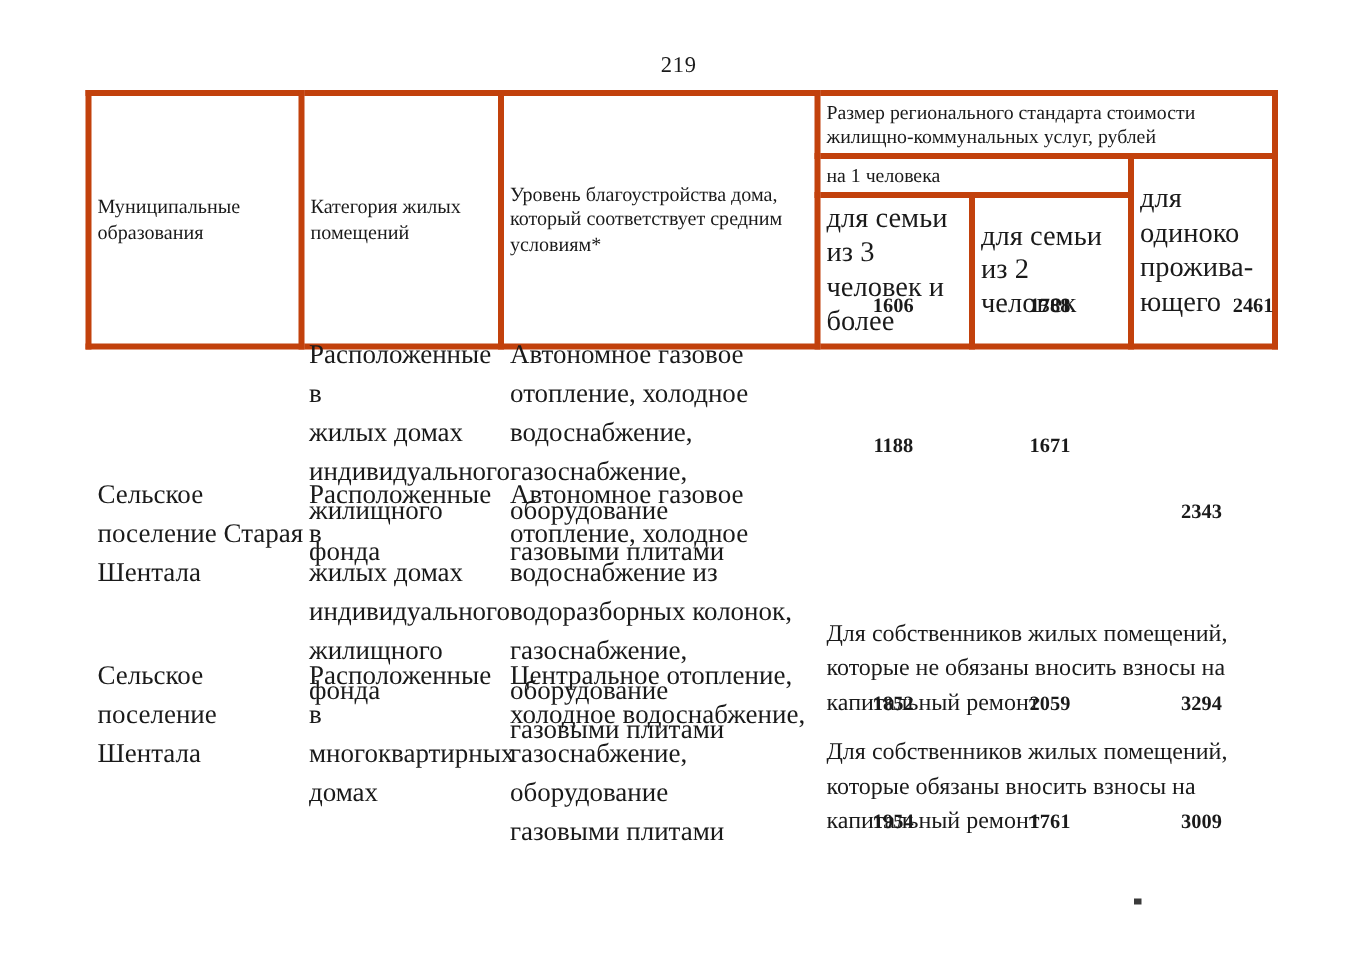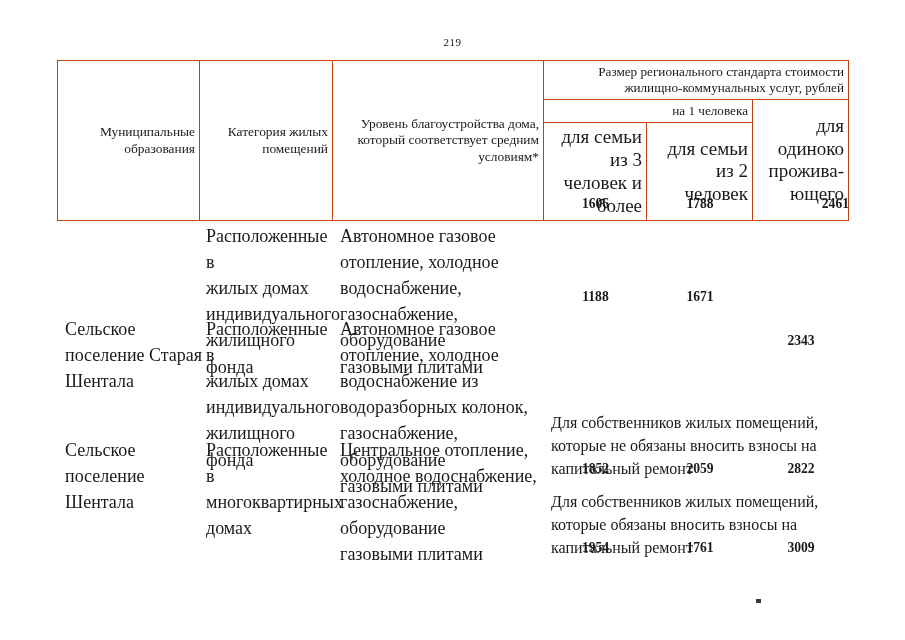--- a/index.html
+++ b/index.html
@@ -16,21 +16,21 @@
     overflow: hidden;
   }
 
   
   #page-number {
     position: absolute;
     left: 0;
     top: 36px;
     width: 905px;
     text-align: center;
-    font-size: 11px;
+    font-size: 15px;
     letter-spacing: 0.5px;
   }
 
   
   #table-wrap {
     position: absolute;
     left: 57px;
     top: 60px;
     width: 791px;
   }
@@ -39,22 +39,22 @@
     border-collapse: collapse;
     table-layout: fixed;
     width: 791px;
     font-size: 13.2px;
     line-height: 1.22;
   }
 
   
   table.doc-table thead td,
   table.doc-table thead th {
-    border: 1px solid #c2410c;
-    text-align: right;
+    border: 4px solid #c2410c;
+    text-align: left;
     vertical-align: middle;
     padding: 3px 4px;
     font-weight: normal;
   }
 
   thead .hd-tall {
     height: 132px;
   }
 
   thead .hd-title {
@@ -225,21 +225,21 @@
 холодное водоснабжение,
 газоснабжение, оборудование
 газовыми плитами</span>
   </div>
 
   <div class="note" style="left:551px; top:411px; width:300px;">Для собственников жилых помещений,
 которые не обязаны вносить взносы на
 капитальный ремонт</div>
   <div class="num" style="left:544px; top:461px; width:103px;">1852</div>
   <div class="num" style="left:647px; top:461px; width:106px;">2059</div>
-  <div class="num" style="left:753px; top:461px; width:96px;">2822</div>
+  <div class="num" style="left:753px; top:461px; width:96px;">3294</div>
 
   <div class="note" style="left:551px; top:490px; width:300px;">Для собственников  жилых помещений,
 которые обязаны вносить взносы на
 капитальный ремонт</div>
   <div class="num" style="left:544px; top:540px; width:103px;">1954</div>
   <div class="num" style="left:647px; top:540px; width:106px;">1761</div>
   <div class="num" style="left:753px; top:540px; width:96px;">3009</div>
 
 </div>
 

